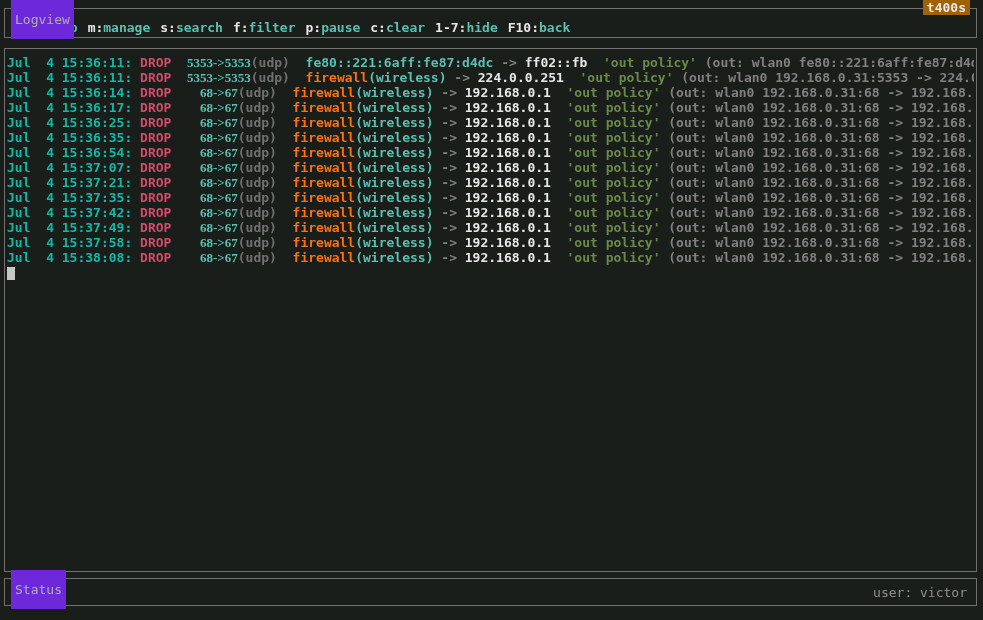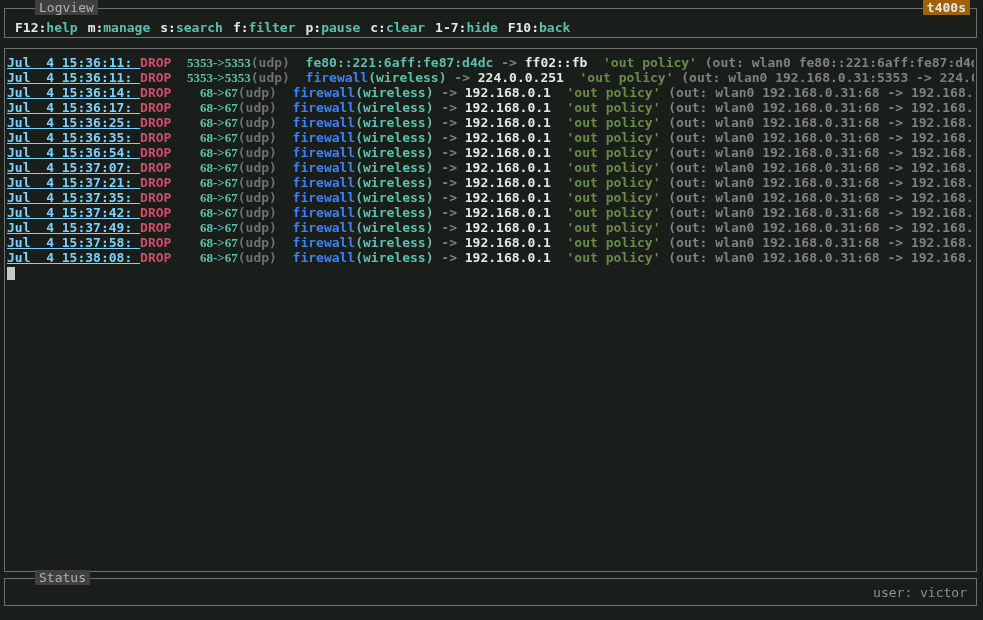--- a/index.html
+++ b/index.html
@@ -14,24 +14,23 @@
     overflow: hidden;
     position: relative;
   }
   .panel {
     position: absolute;
     border: 1px solid #707070;
   }
   .panel-title {
     position: absolute;
     top: -9px;
-    background: #404040;
-    padding: 0 4px;
+    background: #6d28d9;
+    padding: 12px 4px;
     color: #b0b0b0;
-    margin-left: 24px;
   }
   .logview-panel {
     left: 4px;
     right: 6px;
     top: 8px;
     height: 30px;
   }
   .logview-title { left: 6px; }
   .host-label {
     position: absolute;
@@ -61,26 +60,26 @@
     padding: 6px 2px 2px 2px;
     overflow: hidden;
   }
   .log-line {
     white-space: pre;
     overflow: hidden;
     text-overflow: clip;
     color: #808080;
     font-weight: bold;
   }
-  .log-line .ts { color: #7dd3fc; text-decoration: underline; }
+  .log-line .ts { color: #14b8a6; }
   .log-line .drop { color: #d14b6a; font-weight: bold; }
   .log-line .ports { color: #5bc0b0; font-weight: bold; font-family: Liberation Serif, serif; }
   .log-line .proto { color: #707070; font-weight: bold; text-align: center; }
   .log-line .src { color: #5bc0b0; font-weight: bold; }
-  .log-line .fw { color: #3b82f6; font-weight: bold; }
+  .log-line .fw { color: #f97316; font-weight: bold; }
   .log-line .iface { color: #5bc0b0; font-weight: bold; }
   .log-line .arrow { color: #808080; }
   .log-line .dst { color: #e8e8e8; font-weight: bold; }
   .log-line .policy { color: #6a8a4a; }
   .log-line .extra { color: #808080; }
   .cursor {
     display: inline-block;
     width: 8px;
     height: 13px;
     background: #c5c8c6;

